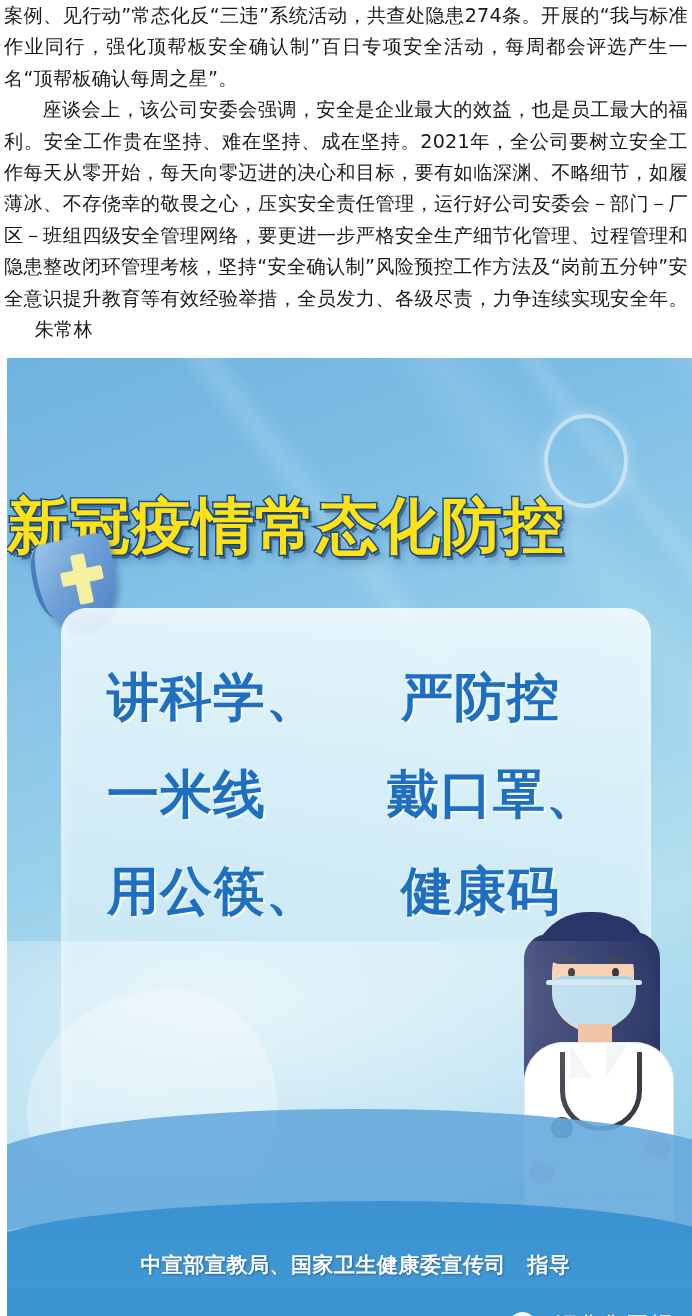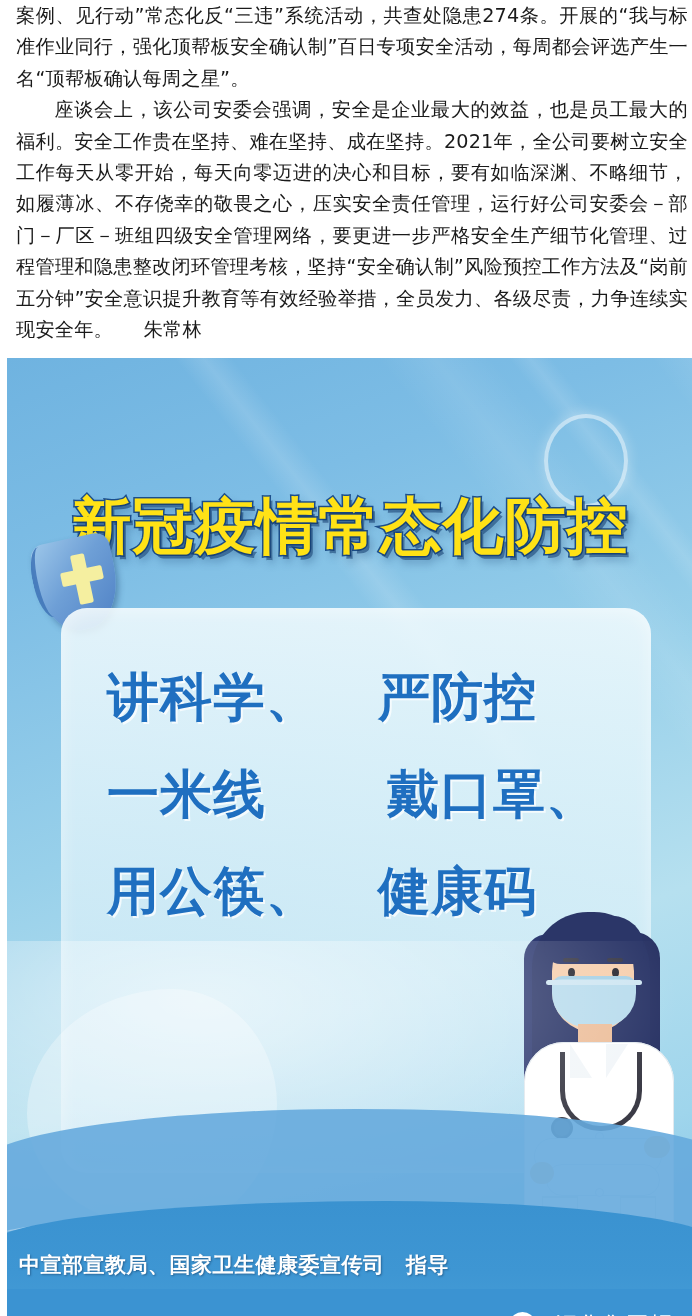--- a/index.html
+++ b/index.html
@@ -9,21 +9,21 @@
   }
   body {
     width: 692px;
     height: 1316px;
     overflow: hidden;
     font-family: "Liberation Sans", "DejaVu Sans", sans-serif;
   }
 
   
   .article {
-    padding: 0 4px 0 16px;
+    padding: 0 4px 0 4px;
     box-sizing: border-box;
     width: 692px;
   }
   .article p {
     margin: 0;
     font-family: "DejaVu Sans", "Liberation Sans", sans-serif;
     font-size: 19.2px;
     line-height: 31.4px;
     color: #1a1a1a;
     text-align: justify;
@@ -75,21 +75,20 @@
     border: 4px solid rgba(255,255,255,0.50);
     border-radius: 50%;
     box-shadow: 0 0 14px rgba(255,255,255,0.35);
   }
 
   
   .poster-title {
     position: absolute;
     left: 0; right: 0;
     top: 128px;
-    text-align: center;
     font-family: "DejaVu Sans", "Liberation Sans", sans-serif;
     font-weight: 700;
     font-size: 61px;
     letter-spacing: 1px;
     color: #FFE216;
     -webkit-text-stroke: 3px #1d4f8c;
     paint-order: stroke fill;
     text-shadow:
        3px 4px 0 rgba(20,60,110,0.55),
        5px 7px 9px rgba(20,60,110,0.35);
@@ -161,21 +160,21 @@
   .slogan-cell {
     font-family: "DejaVu Sans", "Liberation Sans", sans-serif;
     font-weight: 700;
     font-size: 52px;
     line-height: 1;
     color: #1f6fc0;
     letter-spacing: 1px;
     white-space: nowrap;
     text-shadow: 2px 2px 0 rgba(255,255,255,0.75);
   }
-  .slogan-cell.right { margin-right: 62px; }
+  .slogan-cell.right { margin-right: 39px; }
 
   
   .doctor {
     position: absolute;
     left: 487px;
     top: 548px;
     width: 210px;
     height: 320px;
   }
   .d-hairback {
@@ -281,21 +280,21 @@
   }
   .wave-line {
     position: absolute; left: -20px; bottom: 104px; width: 740px; height: 44px;
     border-top: 3px solid rgba(255,255,255,0.35);
     border-radius: 54% 46% 0 0 / 30px 30px 0 0;
     pointer-events: none;
   }
 
   .credits {
     position: absolute; left: 0; right: 0; bottom: 50px;
-    text-align: left;
+    text-align: center;
     margin-left: 12px;
   }
   .credit-main {
     font-family: "DejaVu Sans", "Liberation Sans", sans-serif;
     font-weight: 700;
     font-size: 21px;
     color: #ffffff;
     letter-spacing: 0.5px;
     text-shadow: 1px 1px 2px rgba(20,60,100,0.55);
     white-space: nowrap;

